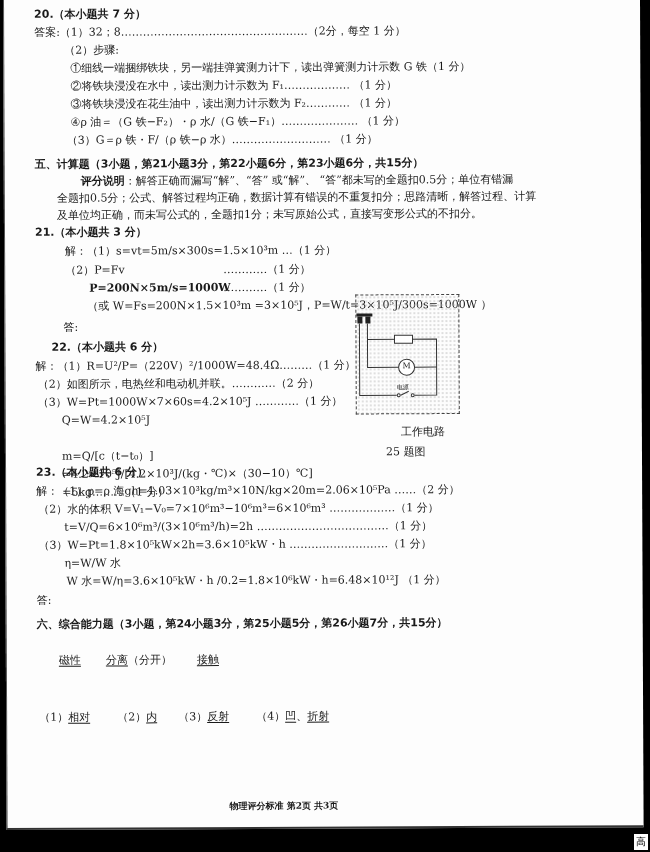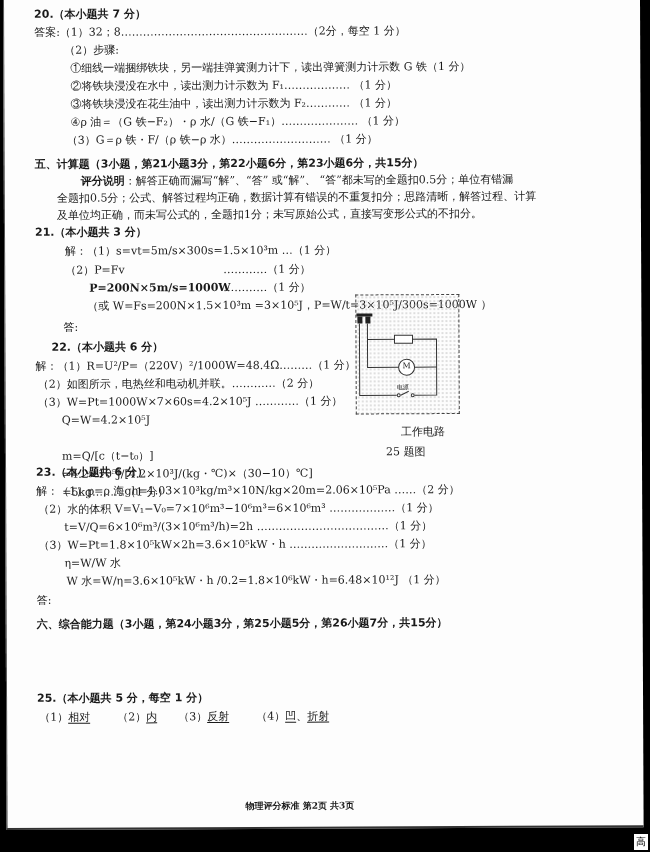--- a/index.html
+++ b/index.html
@@ -104,28 +104,34 @@
   <div class="line" style="left:30px;top:485px;">解：（1）p=ρ 海gh=1.03×10³kg/m³×10N/kg×20m=2.06×10⁵Pa  ……（2 分）</div>
   <div class="line" style="left:32px;top:503px;">（2）水的体积 V=V₁−V₀=7×10⁶m³−10⁶m³=6×10⁶m³   ………………（1 分）</div>
   <div class="line" style="left:58px;top:521px;">t=V/Q=6×10⁶m³/(3×10⁶m³/h)=2h   ………………………………（1 分）</div>
   <div class="line" style="left:32px;top:539px;">（3）W=Pt=1.8×10⁵kW×2h=3.6×10⁵kW・h ………………………（1 分）</div>
   <div class="line" style="left:58px;top:557px;">η=W/W 水</div>
   <div class="line" style="left:60px;top:575px;">W 水=W/η=3.6×10⁵kW・h /0.2=1.8×10⁶kW・h=6.48×10¹²J   （1 分）</div>
   <div class="line" style="left:30px;top:594px;">答:</div>
 
   <div class="line bold" style="left:30px;top:618px;">六、综合能力题（3小题，第24小题3分，第25小题5分，第26小题7分，共15分）</div>
 
+  <div class="line" style="left:52px;top:654px;">
+    <span class="u">磁性</span>
+    <span style="display:inline-block;width:18px;"></span>
+    <span class="u">分离</span><span>（分开）</span>
+    <span style="display:inline-block;width:18px;"></span>
+    <span class="u">接触</span>
+  </div>
 
-  <div class="line bold" style="left:30px;top:692px;">25.（本小题共 5 分，每空 1 分）</div>
   <div class="line" style="left:32px;top:711px;">
     <span>（1）</span><span class="u">相对</span>
     <span style="display:inline-block;width:20px;"></span>
     <span>（2）</span><span class="u">内</span>
     <span style="display:inline-block;width:14px;"></span>
     <span>（3）</span><span class="u">反射</span>
     <span style="display:inline-block;width:20px;"></span>
     <span>（4）</span><span class="u">凹</span><span>、</span><span class="u">折射</span>
   </div>
 
-  <div class="footer" style="left:238px;top:801px;">物理评分标准 第2页 共3页</div>
+  <div class="footer" style="left:222px;top:801px;">物理评分标准 第2页 共3页</div>
 </div>
 
 <div class="corner-mark">高</div>
 
 </body></html>

